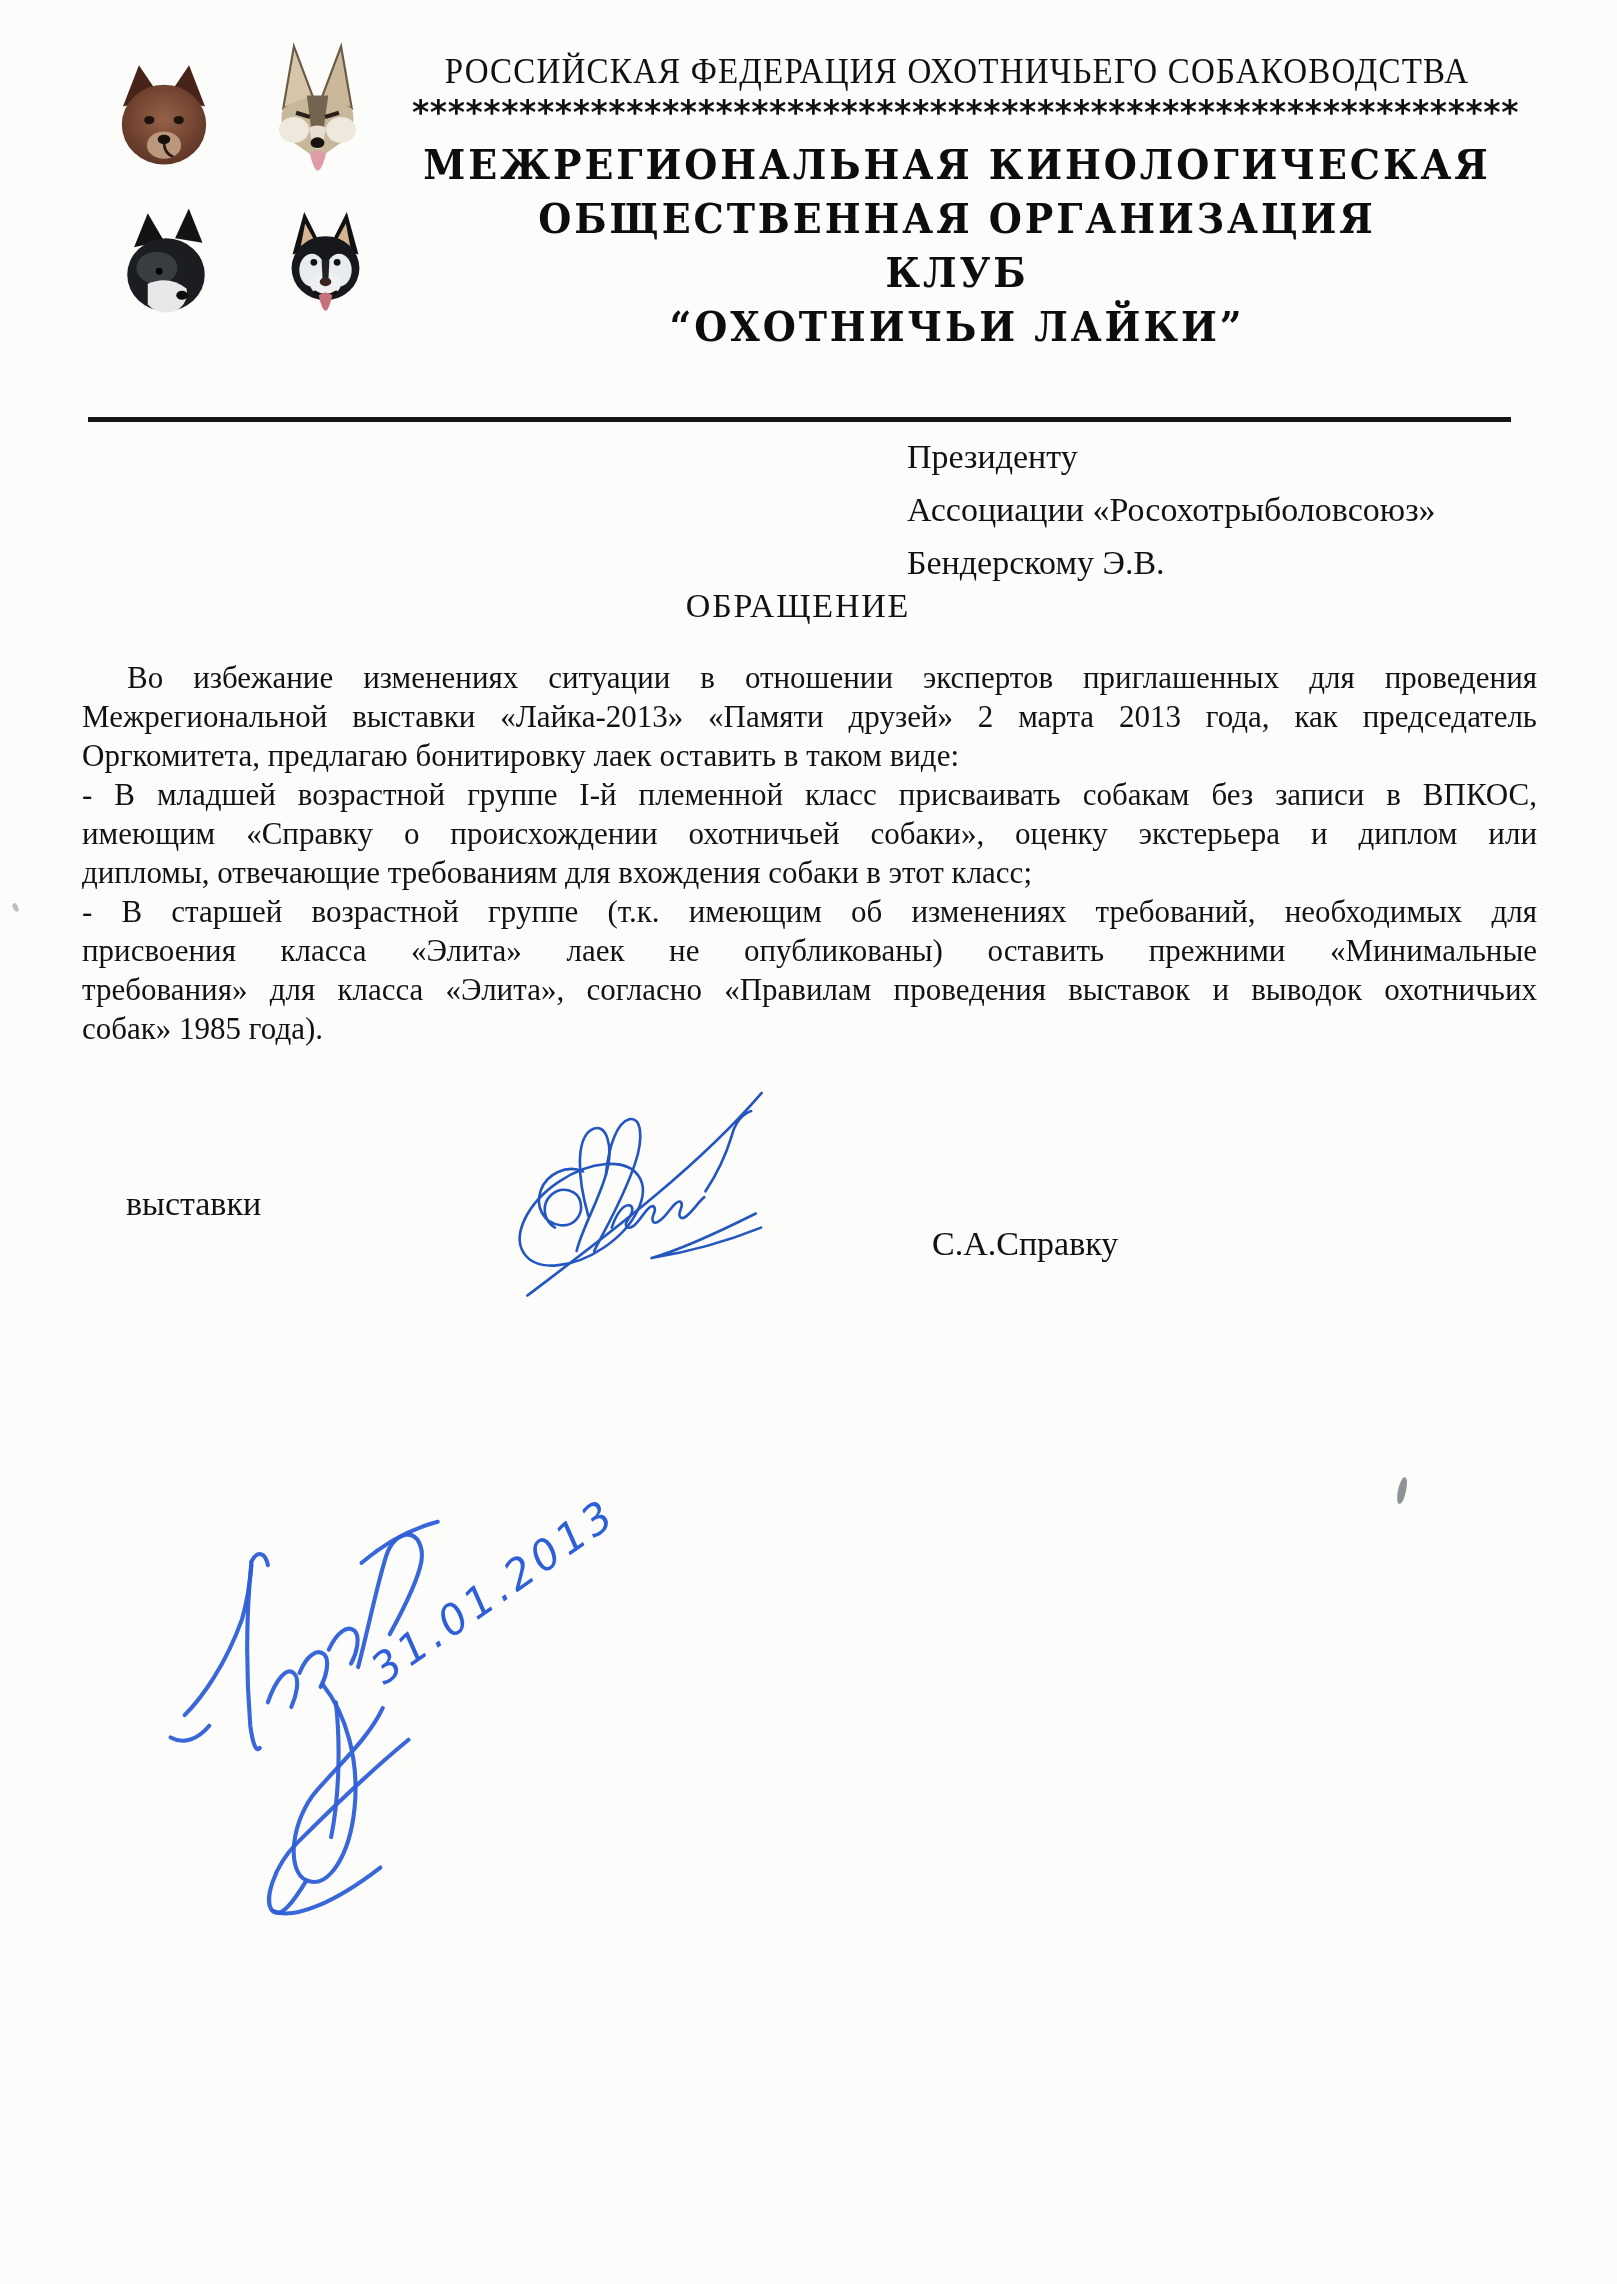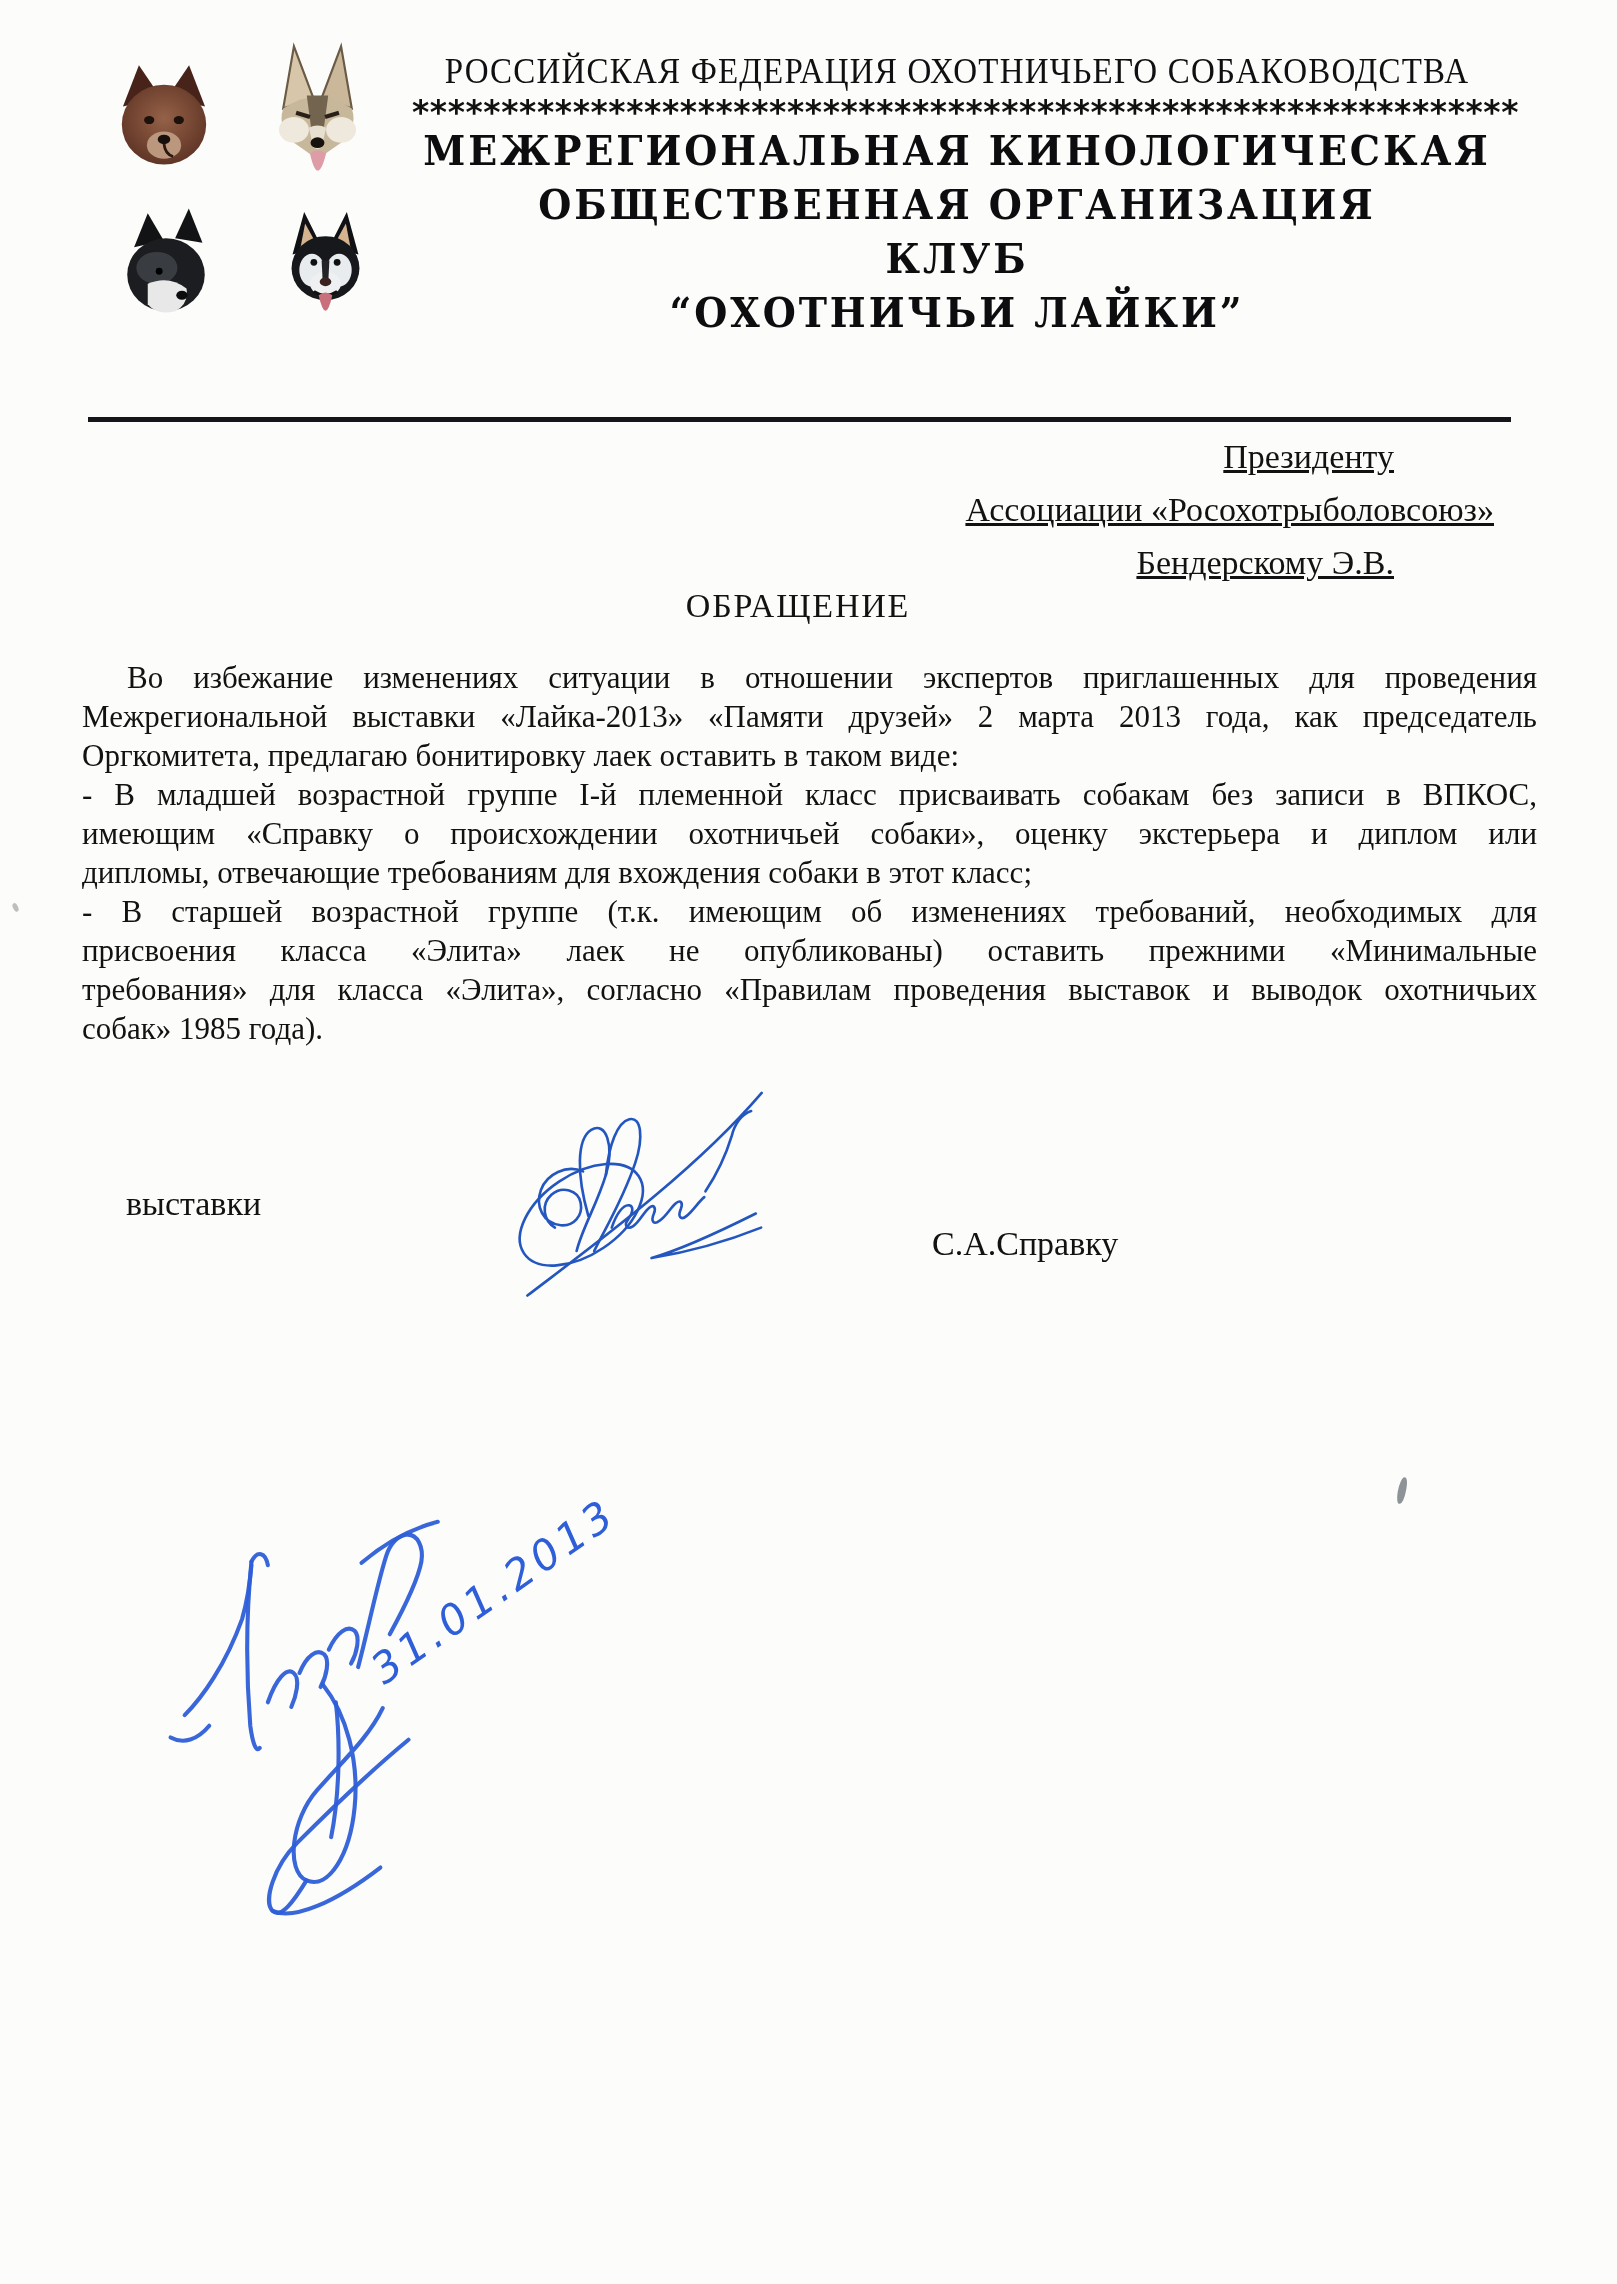--- a/index.html
+++ b/index.html
@@ -22,31 +22,31 @@
     text-align:center;font-size:33px;letter-spacing:1.2px;white-space:nowrap;
     color:#101012; transform:scaleY(1.08);
   }
   .stars{
     position:absolute;left:411px;top:93px;width:1109px;height:41px;
     font-family:"DejaVu Sans",sans-serif;font-weight:bold;font-size:33px;
     letter-spacing:0.6px;white-space:nowrap;overflow:hidden;text-align:center;
     color:#111;
   }
   .org{
-    position:absolute;left:370px;top:124px;width:1174px;text-align:center;
+    position:absolute;left:370px;top:138px;width:1174px;text-align:center;
     font-family:"DejaVu Serif",serif;font-weight:bold;color:#0d0d0f;
   }
   .org-line{font-size:38px;line-height:54px;letter-spacing:2.9px;white-space:nowrap;transform:scaleY(1.06);}
 
   .rule{position:absolute;left:88px;top:417px;width:1423px;height:4.7px;background:#15151a;}
 
   
   .recipient{
     position:absolute;left:907px;top:430px;width:587px;
-    font-size:34px;line-height:53px;text-align:right;white-space:nowrap;text-decoration:underline;
+    font-size:34px;line-height:53px;text-align:left;white-space:nowrap;
   }
   .r-shift{padding-right:100px;}
 
   .doc-title{
     position:absolute;left:0;top:587px;width:1596px;text-align:center;
     font-size:34px;letter-spacing:1.8px;
   }
 
   
   .body-block{position:absolute;left:82px;top:658px;width:1455px;font-size:31px;line-height:39px;}

